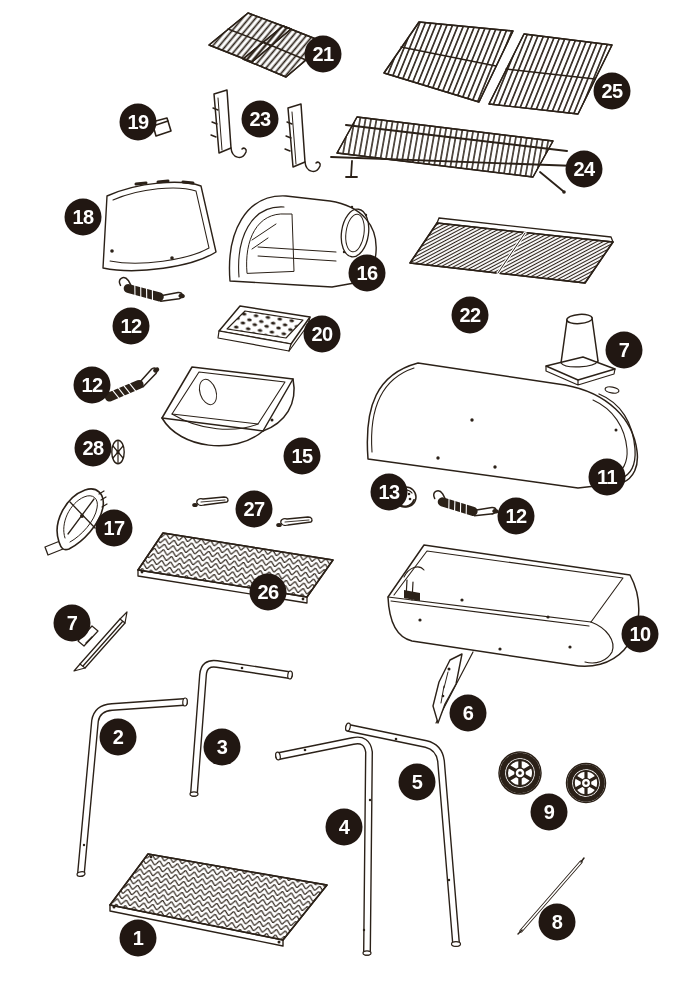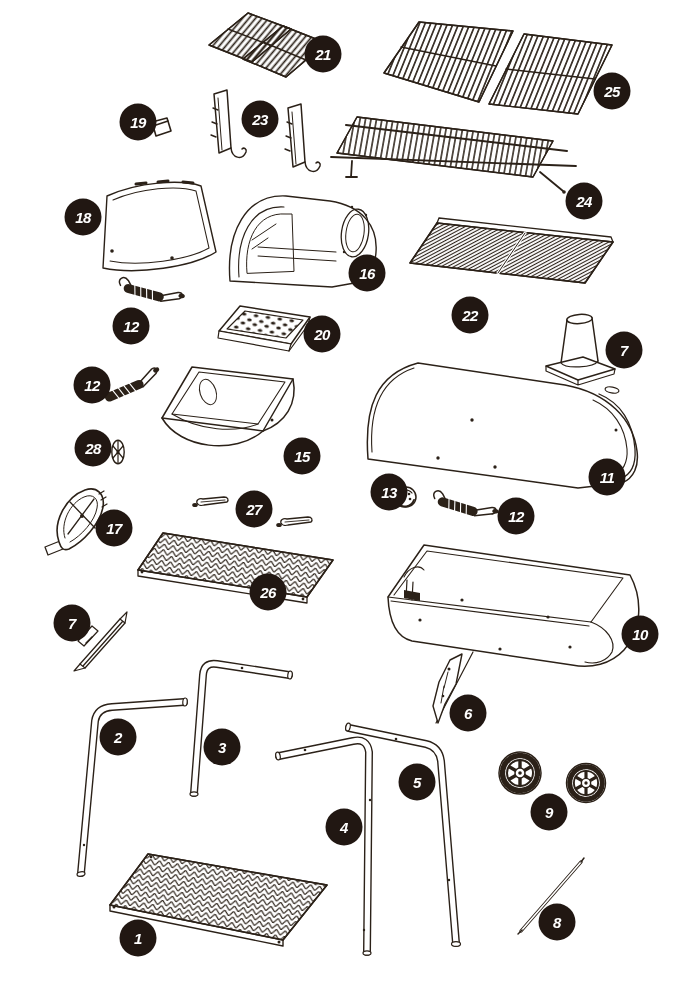--- a/index.html
+++ b/index.html
@@ -6,22 +6,22 @@
   .stage {
     position:relative; width:677px; height:984px; margin:0 auto;
     background:#ffffff; overflow:hidden;
     font-family:"Liberation Sans", sans-serif;
   }
   .stage svg { position:absolute; left:0; top:0; }
   .callout {
     position:absolute; width:37px; height:37px; border-radius:50%;
     background:#211712; color:#ffffff;
     display:flex; align-items:center; justify-content:center;
-    font-size:15px; font-weight:bold; letter-spacing:-0.5px;
-    transform:translate(-50%,-50%); user-select:none;font-style:italic;
+    font-size:20px; font-weight:bold; letter-spacing:-0.5px;
+    transform:translate(-50%,-50%); user-select:none;
   }
 </style>
 </head>
 <body>
 
 <div class="stage">
 <svg width="677" height="984" viewBox="0 0 677 984">
   <defs>
     <pattern id="bars" width="5" height="5" patternUnits="userSpaceOnUse" patternTransform="rotate(40)">
       <line x1="2.5" y1="-1" x2="2.5" y2="6" stroke="#2b2118" stroke-width="1.7"></line>
@@ -317,21 +317,21 @@
       <circle cx="151" cy="857" r="1.4" fill="#2b2118" stroke="none"></circle>
     </g>
   </g>
 </svg>
 
 <div>
       <div class="callout" style="left: 323px; top: 54px;">21</div>
       <div class="callout" style="left: 612px; top: 91px;">25</div>
       <div class="callout" style="left: 138px; top: 122px;">19</div>
       <div class="callout" style="left: 260px; top: 119px;">23</div>
-      <div class="callout" style="left: 584px; top: 169px; margin-top: 32px;">24</div>
+      <div class="callout" style="left: 584px; top: 169px;">24</div>
       <div class="callout" style="left: 83px; top: 217px;">18</div>
       <div class="callout" style="left: 367px; top: 273px;">16</div>
       <div class="callout" style="left: 470px; top: 291px; margin-top: 24px;">22</div>
       <div class="callout" style="left: 131px; top: 326px;">12</div>
       <div class="callout" style="left: 322px; top: 334px;">20</div>
       <div class="callout" style="left: 624px; top: 350px;">7</div>
       <div class="callout" style="left: 92px; top: 385px;">12</div>
       <div class="callout" style="left: 302px; top: 456px;">15</div>
       <div class="callout" style="left: 93px; top: 448px;">28</div>
       <div class="callout" style="left: 607px; top: 477px;">11</div>

